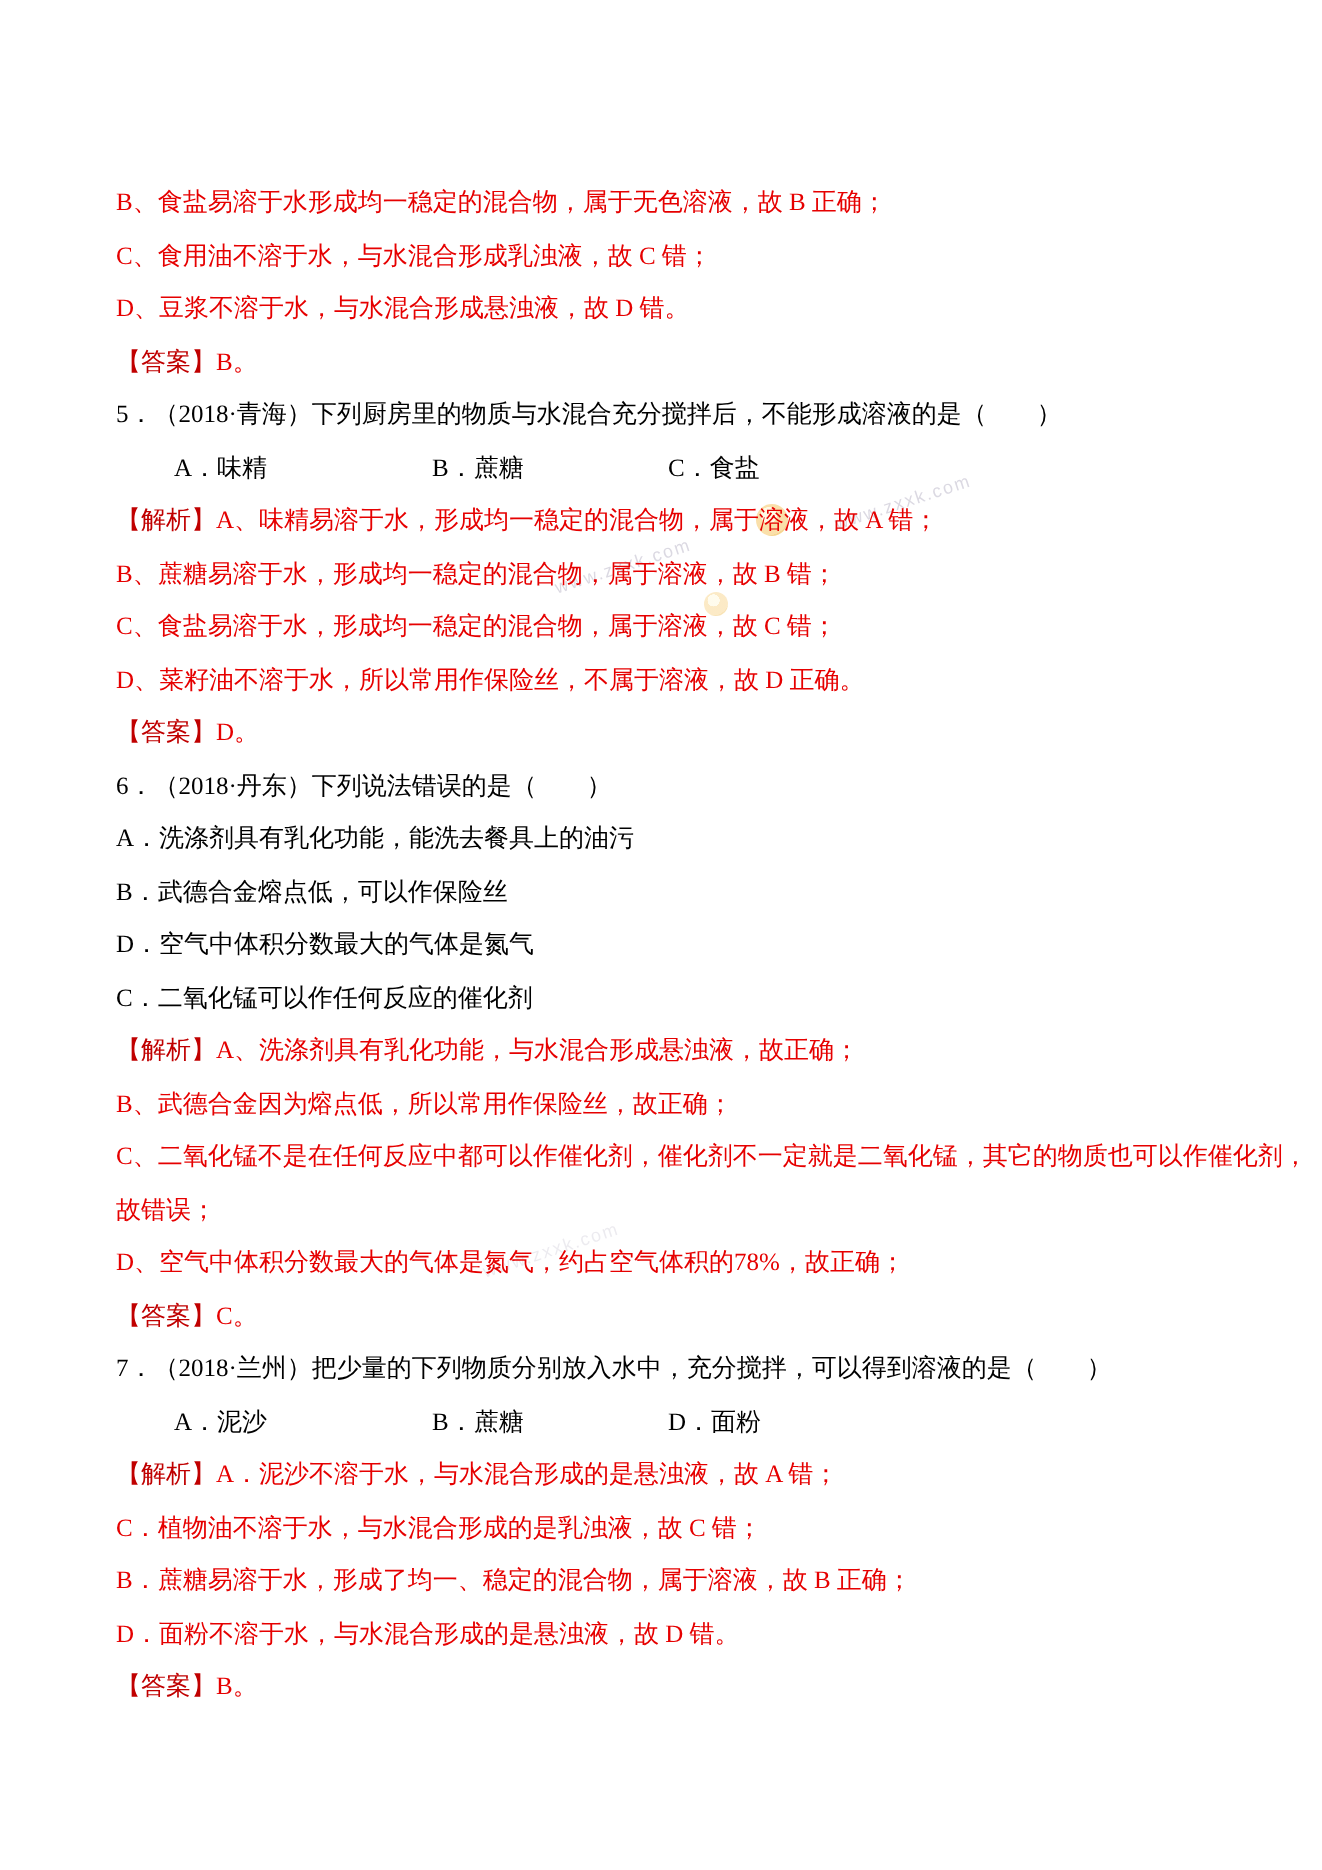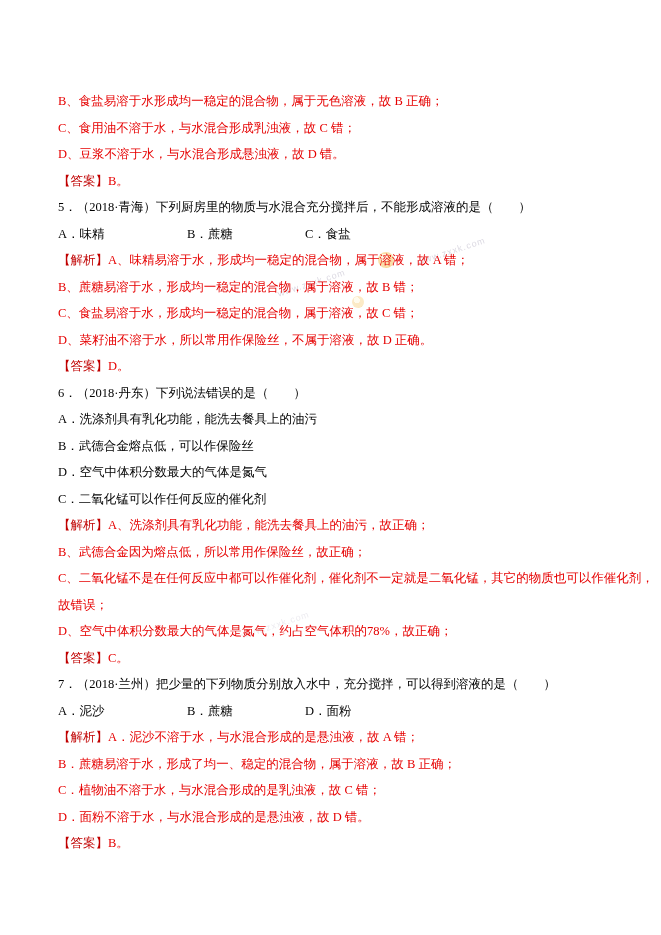--- a/index.html
+++ b/index.html
@@ -33,21 +33,21 @@
   .label {
     color: #c00000;
     font-weight: normal;
   }
   .ans-letter { color: #e60000; }
   
   .options-row {
     display: grid;
     grid-template-columns: 129px 118px 111px auto;
   }
-  .options-row .opt { white-space: nowrap; }
+  .options-row .opt { white-space: nowrap; margin-left: 29px; }
   
   .wm {
     position: absolute;
     pointer-events: none;
   }
   .wm-logo {
     left: 378px; top: 252px;
     width: 16px; height: 16px;
     border-radius: 50%;
     background: radial-gradient(circle at 40% 35%, #fff3c4 0 28%, #f4b942 29% 70%, #e8a20c 71%);
@@ -99,32 +99,32 @@
   <div class="line red">B、蔗糖易溶于水，形成均一稳定的混合物，属于溶液，故 B 错；</div>
   <div class="line red">C、食盐易溶于水，形成均一稳定的混合物，属于溶液，故 C 错；</div>
   <div class="line red">D、菜籽油不溶于水，所以常用作保险丝，不属于溶液，故 D 正确。</div>
   <div class="line"><span class="label">【答案】</span><span class="ans-letter">D。</span></div>
 
   <div class="line black">6．（2018·丹东）下列说法错误的是（　　）</div>
   <div class="line black">A．洗涤剂具有乳化功能，能洗去餐具上的油污</div>
   <div class="line black">B．武德合金熔点低，可以作保险丝</div>
   <div class="line black">D．空气中体积分数最大的气体是氮气</div>
   <div class="line black">C．二氧化锰可以作任何反应的催化剂</div>
-  <div class="line"><span class="label">【解析】</span><span class="red">A、洗涤剂具有乳化功能，能洗去餐具上的油污，故正确；</span></div>
+  <div class="line"><span class="label">【解析】</span><span class="red">A、洗涤剂具有乳化功能，与水混合形成悬浊液，故正确；</span></div>
   <div class="line red">B、武德合金因为熔点低，所以常用作保险丝，故正确；</div>
   <div class="line red">C、二氧化锰不是在任何反应中都可以作催化剂，催化剂不一定就是二氧化锰，其它的物质也可以作催化剂，</div>
   <div class="line red">故错误；</div>
   <div class="line red">D、空气中体积分数最大的气体是氮气，约占空气体积的78%，故正确；</div>
   <div class="line"><span class="label">【答案】</span><span class="ans-letter">C。</span></div>
 
   <div class="line black">7．（2018·兰州）把少量的下列物质分别放入水中，充分搅拌，可以得到溶液的是（　　）</div>
   <div class="line black options-row">
     <span class="opt">A．泥沙</span>
     <span class="opt">B．蔗糖</span>
     <span class="opt">D．面粉</span>
   </div>
   <div class="line"><span class="label">【解析】</span><span class="red">A．泥沙不溶于水，与水混合形成的是悬浊液，故 A 错；</span></div>
+  <div class="line red">C．植物油不溶于水，与水混合形成的是乳浊液，故 C 错；</div>
   <div class="line red">B．蔗糖易溶于水，形成了均一、稳定的混合物，属于溶液，故 B 正确；</div>
-  <div class="line red">C．植物油不溶于水，与水混合形成的是乳浊液，故 C 错；</div>
   <div class="line red">D．面粉不溶于水，与水混合形成的是悬浊液，故 D 错。</div>
   <div class="line"><span class="label">【答案】</span><span class="ans-letter">B。</span></div>
 
 </div>
 
 </body></html>

